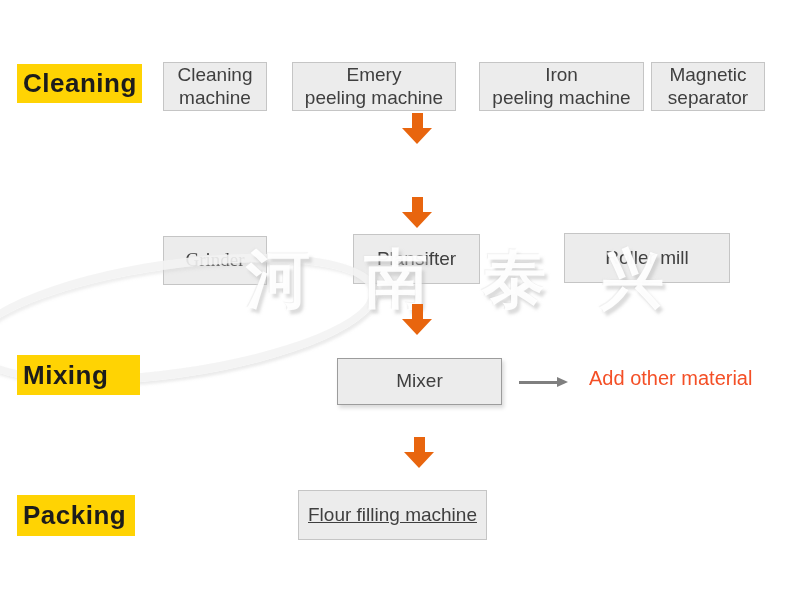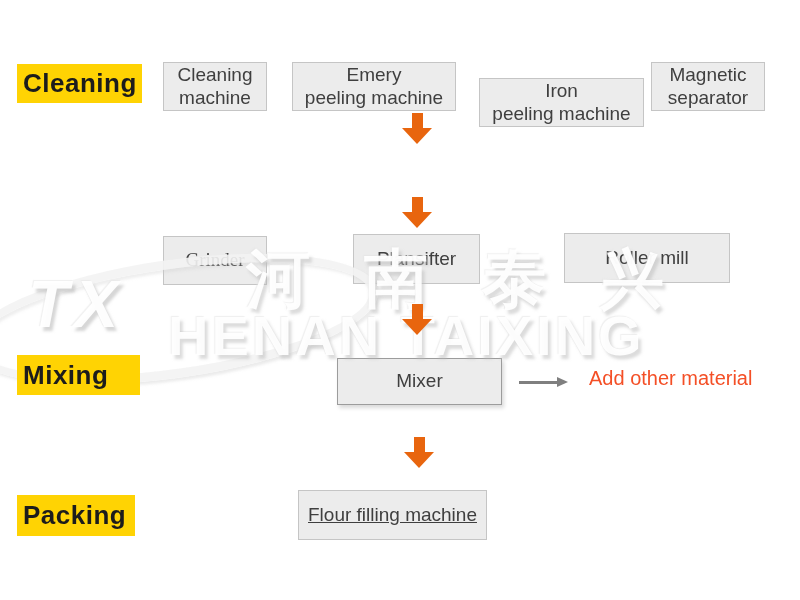--- a/index.html
+++ b/index.html
@@ -55,34 +55,32 @@
     text-shadow:3px 4px 3px rgba(185,185,185,0.5), -1px -1px 1px rgba(228,228,228,0.6);
   }
 </style>
 </head>
 <body>
 
 <div class="canvas">
 
   <div class="wm">
     <div class="wm-ellipse"></div>
-    <div class="wm-tx">TX</div>
     <div class="wm-cn">河南泰兴</div>
-    <div class="wm-en">HENAN TAIXING</div>
   </div>
 
   <div class="stage" style="left:17px;top:64px;width:113px;height:39px;">Cleaning</div>
   <div class="stage" style="left:17px;top:355px;width:111px;height:40px;">Mixing</div>
   <div class="stage" style="left:17px;top:495px;width:106px;height:41px;">Packing</div>
 
   <div class="mbox" style="left:163px;top:62px;width:102px;height:47px;">Cleaning
 machine</div>
   <div class="mbox" style="left:292px;top:62px;width:162px;height:47px;">Emery
 peeling machine</div>
-  <div class="mbox" style="left:479px;top:78px;width:163px;height:47px;text-align:center;">Iron
+  <div class="mbox" style="left:479px;top:62px;width:163px;height:47px;text-align:center;">Iron
 peeling machine</div>
   <div class="mbox" style="left:651px;top:62px;width:112px;height:47px;">Magnetic
 separator</div>
 
 
   <div class="mbox" style="left:163px;top:236px;width:102px;height:47px;font-family:Liberation Serif, serif;">Grinder</div>
   <div class="mbox" style="left:353px;top:234px;width:125px;height:48px;">Plansifter</div>
   <div class="mbox" style="left:564px;top:233px;width:164px;height:48px;">Roller mill</div>
 
   <div class="mbox shadowed" style="left:337px;top:358px;width:163px;height:45px;">Mixer</div>

